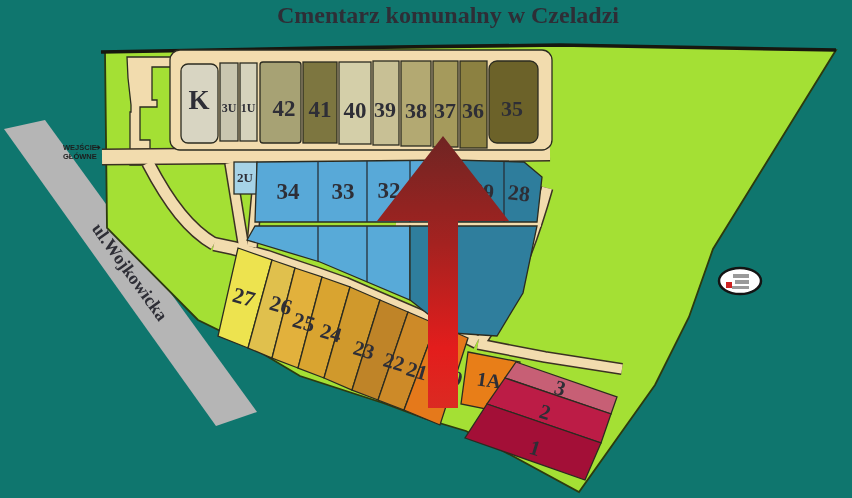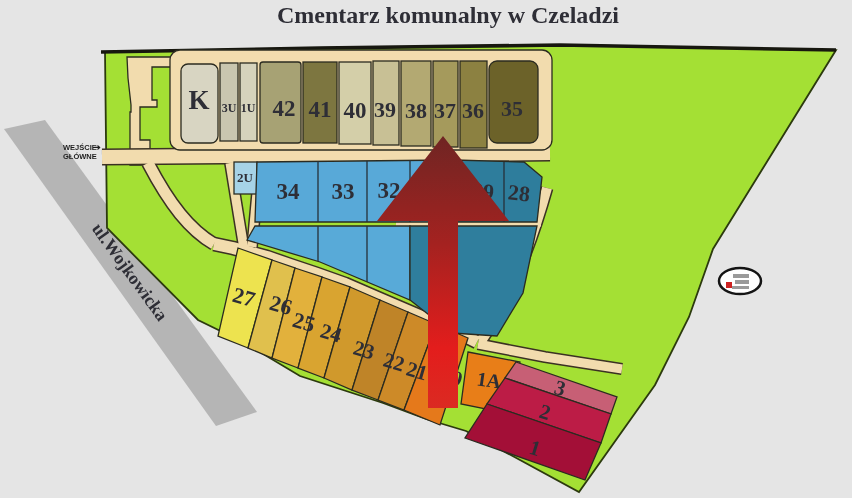--- a/index.html
+++ b/index.html
@@ -1,16 +1,16 @@
 <!DOCTYPE html>
 <html><head>
 <meta charset="utf-8">
 <style>
   html,body{margin:0;padding:0;background:#ffffff;}
-  .stage{position:relative;width:852px;height:498px;background:#e5e5e5;overflow:hidden;}
+  .stage{position:relative;width:852px;height:498px;background:#0f766e;overflow:hidden;}
   svg{display:block;}
   .lbl{font-family:"Liberation Serif",serif;font-weight:bold;fill:#2e2e36;
        text-anchor:middle;dominant-baseline:central;}
   .plot{stroke:#2b2b20;stroke-width:1.3px;}
   .divider{stroke:#26303a;stroke-width:1.3px;fill:none;}
   .path-outline{fill:none;stroke:#3b3123;stroke-linecap:butt;stroke-linejoin:round;}
   .path-fill{fill:none;stroke-linecap:butt;stroke-linejoin:round;}
   .site{stroke:#2c3a0e;stroke-width:1.8px;}
   .topline{fill:none;stroke:#17170f;stroke-width:3.5px;}
   .tiny{font-family:"Liberation Sans",sans-serif;font-weight:bold;fill:#1d1d1d;}

